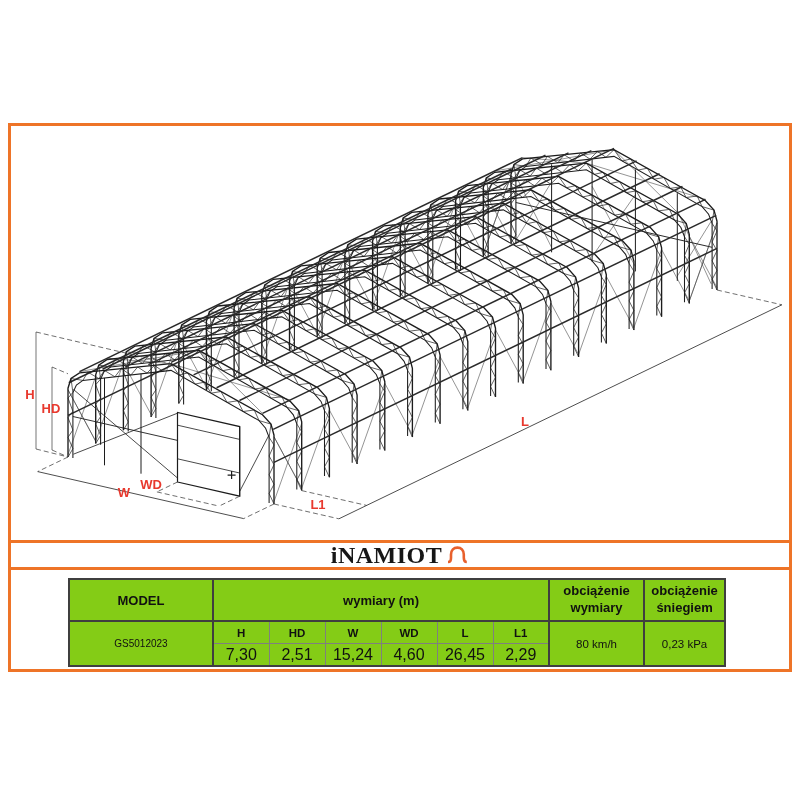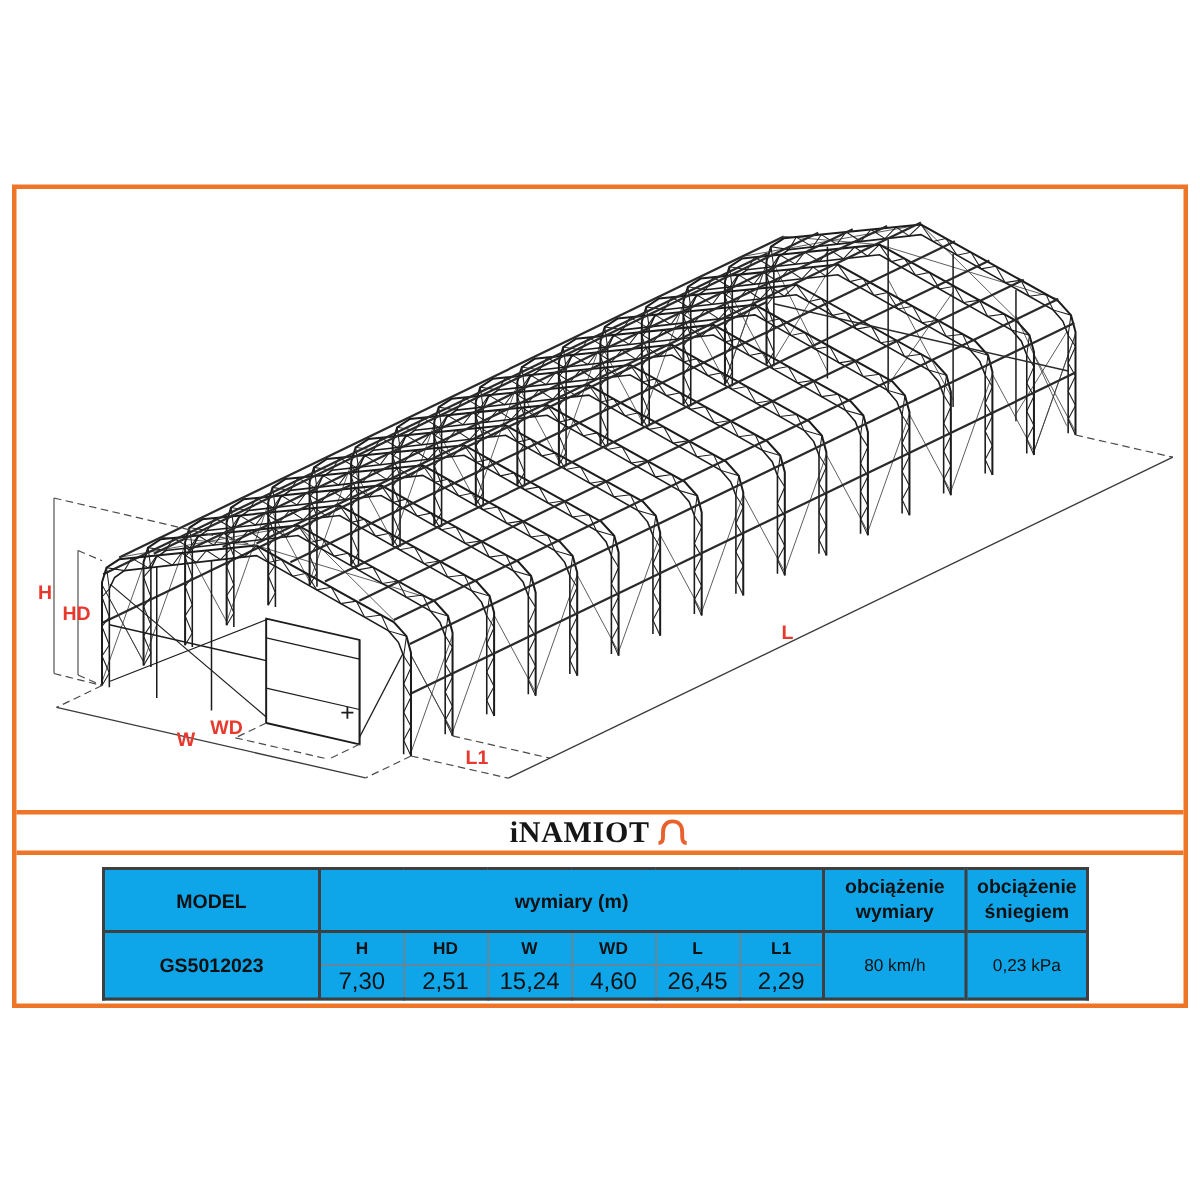--- a/index.html
+++ b/index.html
@@ -9,36 +9,36 @@
          border:3px solid #EE7428;box-sizing:border-box;background:#fff;}
 
   
   #drawing-area{position:absolute;left:0;top:0;width:778px;height:414px;overflow:hidden;}
   #drawing-area svg{position:absolute;left:-3px;top:-3px;}
 
   
   #logo-band{position:absolute;left:0;top:414px;width:778px;height:30px;box-sizing:border-box;
              border-top:3px solid #EE7428;border-bottom:3px solid #EE7428;
              display:flex;align-items:center;justify-content:center;gap:4px;}
-  #logo-band .brand{font-family:"Liberation Serif",serif;font-weight:bold;font-size:20px;
+  #logo-band .brand{font-family:"Liberation Serif",serif;font-weight:bold;font-size:24px;
                     color:#161616;letter-spacing:0.5px;line-height:1;}
 
   
   #table-zone{position:absolute;left:0;top:444px;width:778px;height:99px;}
   table.spec{position:absolute;left:57px;top:8px;border-collapse:collapse;table-layout:fixed;
-             width:656px;background:#0ea5e9;}
+             width:656px;background:#84cc16;}
   table.spec{border:2px solid #3f3f3f;}
   table.spec th,table.spec td{border:1px solid #7f7f7f;text-align:center;vertical-align:middle;
              padding:0;color:#111;}
   tr.hdr th{border-bottom:2px solid #3f3f3f;height:40px;font-size:13px;font-weight:bold;}
   th.wrapcell{font-size:12.5px;line-height:1.3;}
   tr.sub th{height:21px;font-size:11.5px;font-weight:bold;}
   tr.val td{height:21px;font-size:16px;font-weight:normal;}
   .thick-r{border-right:2px solid #3f3f3f !important;}
-  td.model-cell{font-size:13px;font-weight:bold;}
+  td.model-cell{font-size:10px;font-weight:normal;}
   td.load-cell{font-size:11.5px;font-weight:normal;}
 </style>
 </head>
 <body>
 
 <div id="frame">
 
   <div id="drawing-area">
     <svg width="784" height="420" viewBox="0 0 784 420" fill="none">
       <g id="g-thin" stroke="#3a3a3a" stroke-width="0.55">

